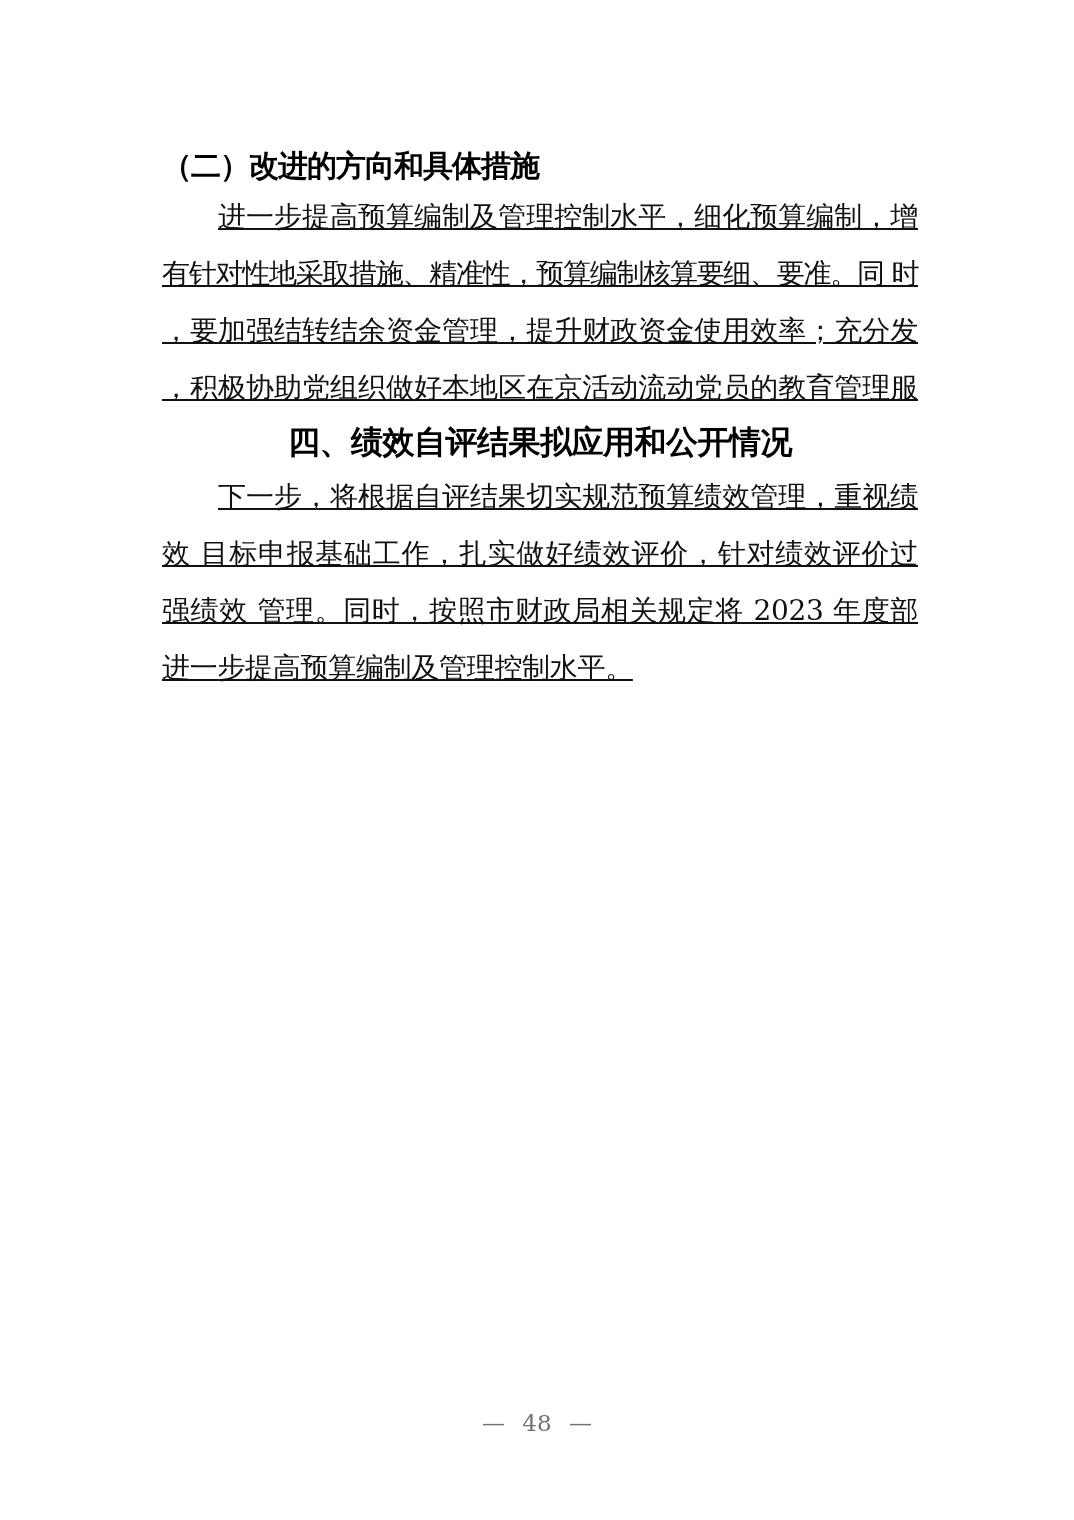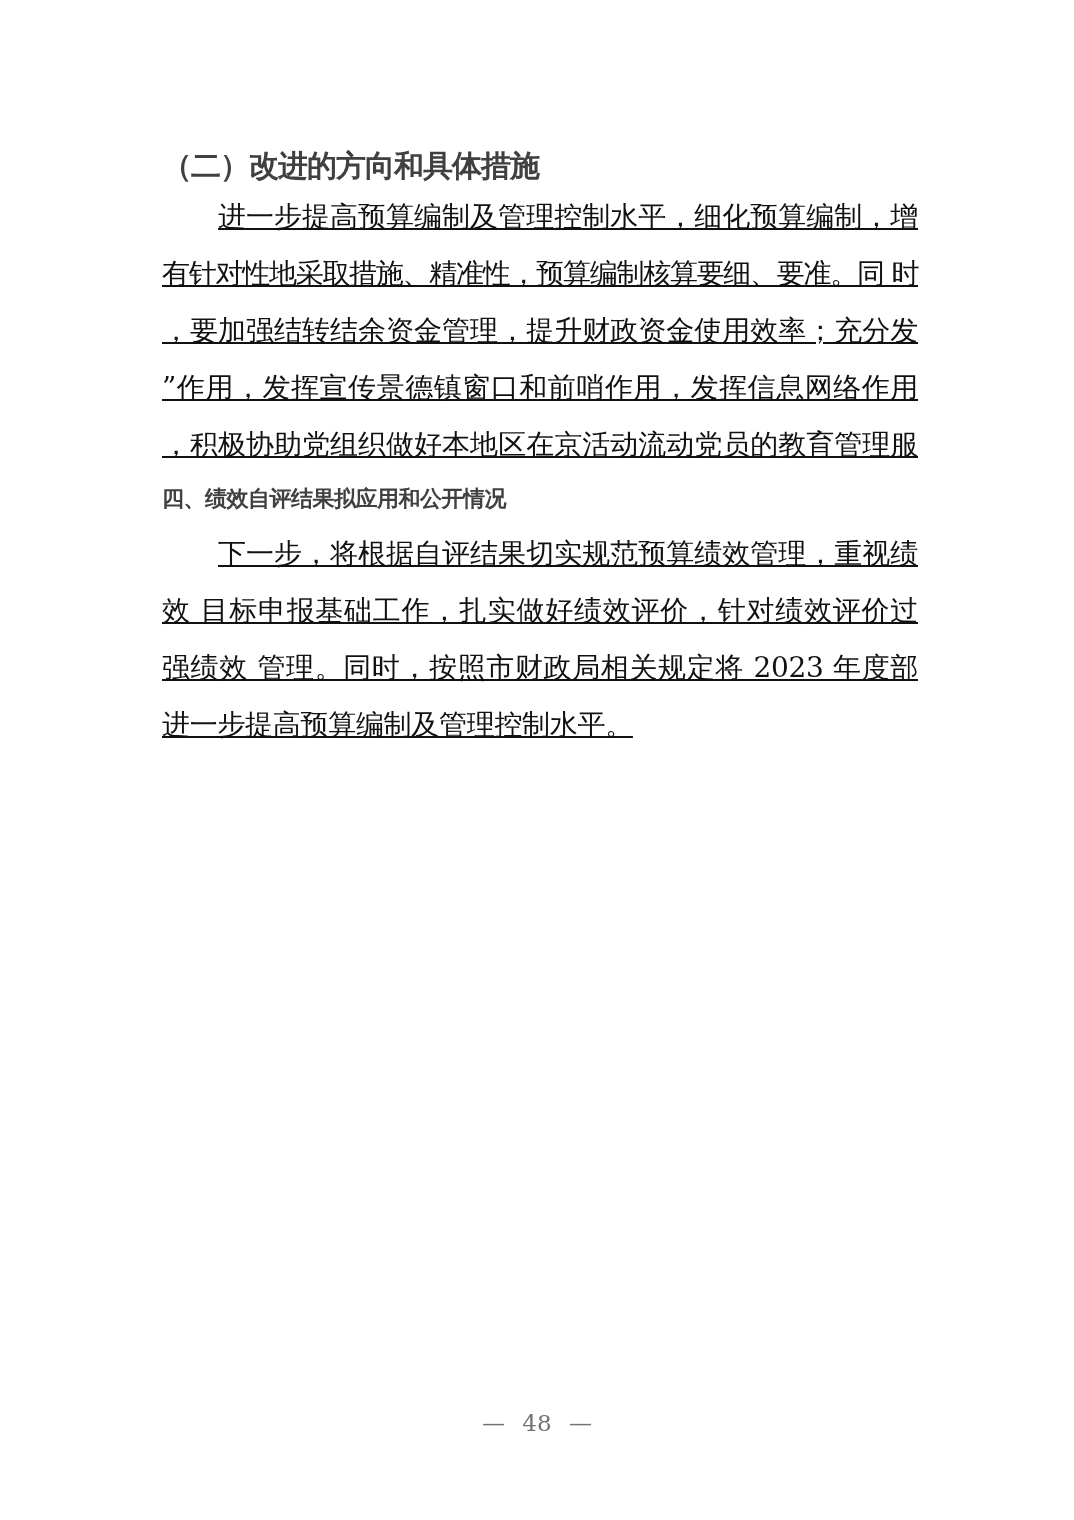--- a/index.html
+++ b/index.html
@@ -15,24 +15,24 @@
   .content {
     position: absolute;
     left: 162px;
     top: 143px;
     width: 756px;
   }
   .h-sub, .h-main {
     margin: 0;
     font-family: "DejaVu Sans", "Liberation Sans", sans-serif;
     font-weight: 700;
-    color: #404040;
+    color: #000000;
   }
   .h-sub  { font-size: 30px; line-height: 45px; letter-spacing: -1px; }
-  .h-main { font-size: 22px; line-height: 52px; letter-spacing: -0.5px; }
+  .h-main { font-size: 32px; line-height: 52px; letter-spacing: -0.5px; text-align: center; }
   .para { margin: 0; }
   .line {
     font-size: 28px;
     line-height: 57px;
     letter-spacing: -0.3px;
     text-align: justify;
     text-align-last: justify;
     text-decoration: underline;
   }
   .line.indent { text-indent: 56px; }
@@ -56,21 +56,20 @@
 <div class="page">
 
   <div class="content">
 
     <h3 class="h-sub">（二）改进的方向和具体措施</h3>
 
     <div class="para">
       <div class="line indent">进一步提高预算编制及管理控制水平，细化预算编制，增</div>
       <div class="line tight">有针对性地采取措施、精准性，预算编制核算要细、要准。同 时</div>
       <div class="line">，要加强结转结余资金管理，提升财政资金使用效率；充分发</div>
-      <div class="line">”作用，发挥宣传景德镇窗口和前哨作用，发挥信息网络作用</div>
       <div class="line">，积极协助党组织做好本地区在京活动流动党员的教育管理服</div>
     </div>
 
     <h2 class="h-main">四、绩效自评结果拟应用和公开情况</h2>
 
     <div class="para">
       <div class="line indent">下一步，将根据自评结果切实规范预算绩效管理，重视绩</div>
       <div class="line">效 目标申报基础工作，扎实做好绩效评价，针对绩效评价过</div>
       <div class="line">强绩效 管理。同时，按照市财政局相关规定将 2023 年度部</div>
       <div class="line last">进一步提高预算编制及管理控制水平。</div>

